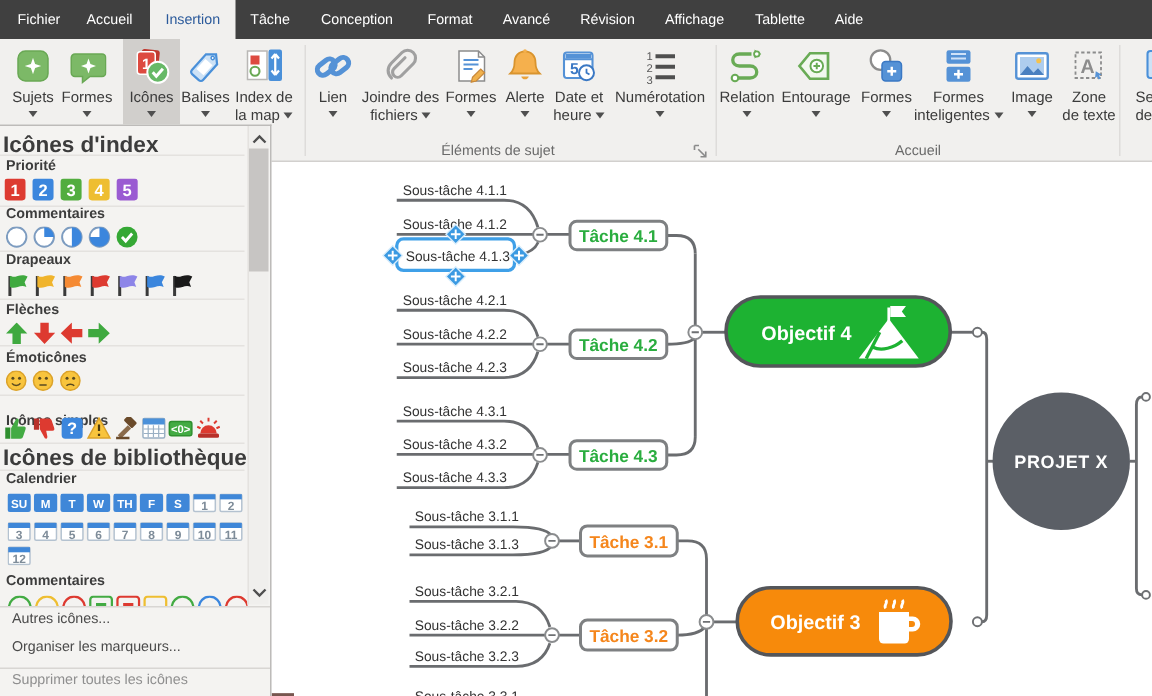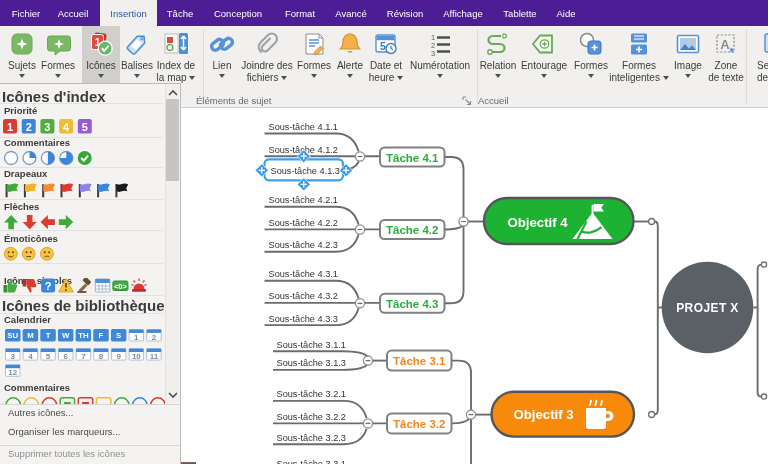--- a/index.html
+++ b/index.html
@@ -1,29 +1,29 @@
 <!DOCTYPE html>
 <html><head><meta charset="utf-8">
 <style>
 *{margin:0;padding:0;box-sizing:border-box}
 html,body{width:768px;height:464px;overflow:hidden;font-family:"Liberation Sans",sans-serif;background:#fff}
 #app{position:relative;width:768px;height:464px;overflow:hidden}
 
-#tabbar{position:absolute;left:0;top:0;width:768px;height:26px;background:#4c1d95}
+#tabbar{position:absolute;left:0;top:0;width:768px;height:26px;background:#404040}
 .tab{position:absolute;top:0;height:26px;line-height:27px;color:#fff;font-size:9.5px;text-align:center}
 .tab.sel{background:#f1f0ee;color:#2b5a9b}
 
 #ribbon{position:absolute;left:0;top:26px;width:768px;height:82px;background:#f1f0ee;border-bottom:1px solid #d2d0ce}
 .rsep{position:absolute;top:4px;width:1px;height:74px;background:#dedcda}
 .rbtn{position:absolute;top:0;height:78px;text-align:center}
 .rbtn .ric{margin-top:5px;display:inline-block}
 .rlab{position:absolute;width:100%;left:0;top:34px;font-size:10px;color:#3b3b3b;line-height:11.5px;white-space:nowrap}
 .darr{display:inline-block;width:0;height:0;border-left:3.5px solid transparent;border-right:3.5px solid transparent;border-top:4px solid #4f4f4f;vertical-align:middle}
 .darrb{position:absolute;left:50%;margin-left:-3.5px;top:48px}
-.glab{position:absolute;top:69px;font-size:9.5px;color:#6a6a6a;white-space:nowrap}
+.glab{position:absolute;top:69px;font-size:9.5px;color:#6a6a6a;text-align:center;white-space:nowrap}
 
 #panel{position:absolute;left:0;top:83px;width:181px;height:381px;background:#f4f3f1;border:1px solid #bdbbb9;border-left:none;border-bottom:none;z-index:10;overflow:hidden}
 .phead{font-size:15px;font-weight:bold;color:#3c3c3c;padding-left:2px}
 .psep{position:absolute;left:0;width:163px;height:1px;background:#e4e2df}
 .pitem{position:absolute;left:0;width:100%;font-size:9.5px;font-weight:bold;color:#3c3c3c;padding-left:4px}
 .plink{position:absolute;left:0;width:100%;font-size:9.5px;color:#4a4a4a;padding-left:8px}
 .prow{position:absolute;left:5px}
 
 #sbar{position:absolute;right:1px;top:0;width:14px;height:319px;background:#f0efed;border-left:1px solid #e4e2df}
 #sthumb{position:absolute;right:1px;top:15px;width:13px;height:82px;background:#c7c5c3}

